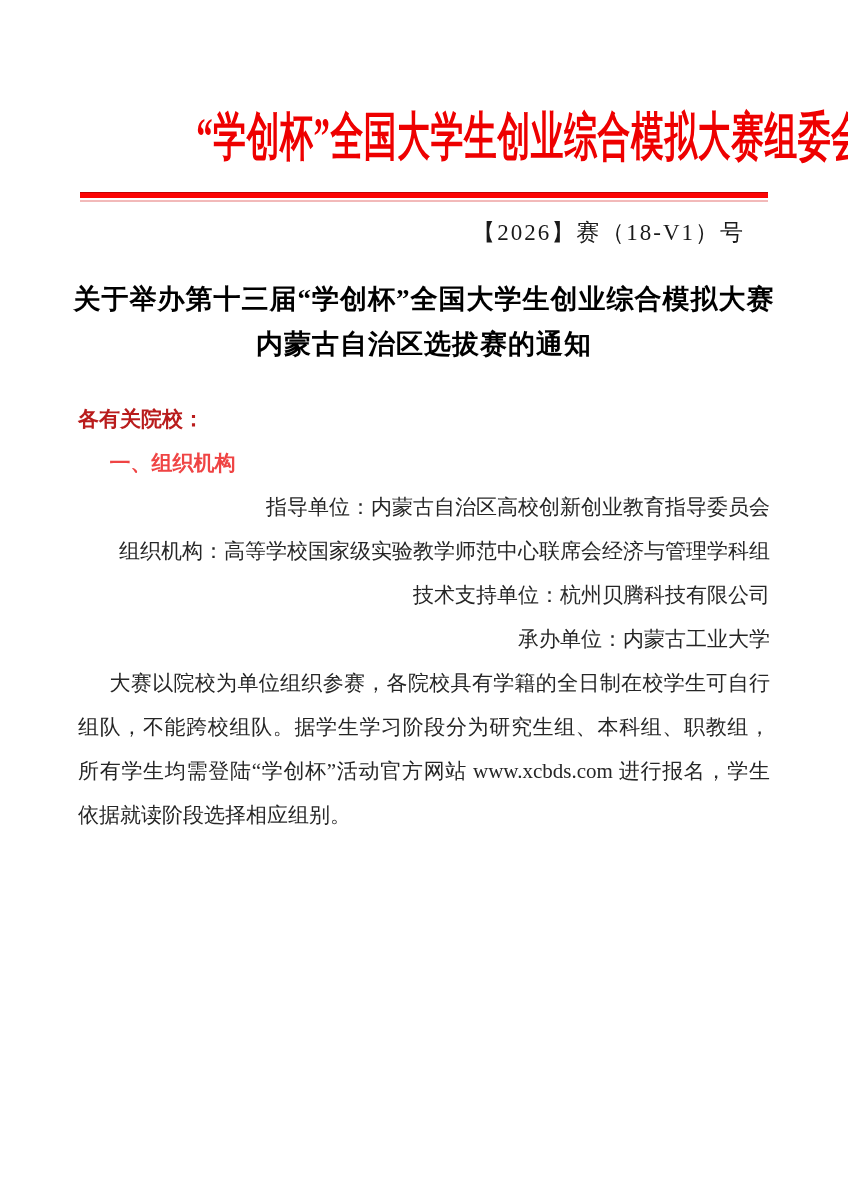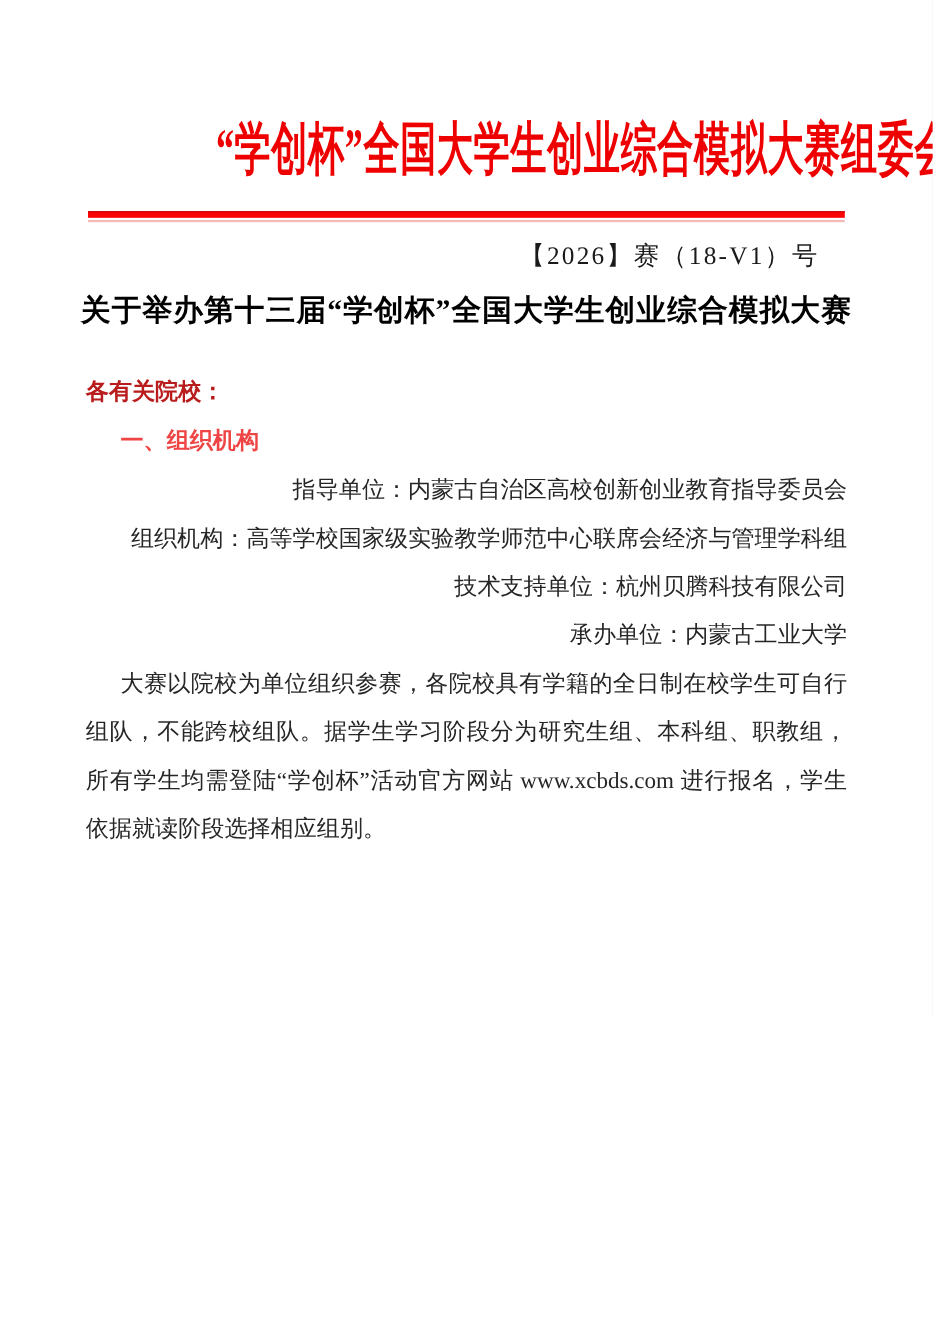--- a/index.html
+++ b/index.html
@@ -53,21 +53,21 @@
     text-align: right;
     font-size: 23px;
     line-height: 30px;
     color: #1a1a1a;
     letter-spacing: 2px;
     padding-left: 32px;
   }
 
   
   .notice-title {
-    margin-top: 12px;
+    margin-top: 29px;
     text-align: center;
     font-weight: bold;
     color: #000000;
     font-size: 27px;
     line-height: 45px;
     letter-spacing: 1px;
   }
 
   
   .doc-body {
@@ -108,20 +108,21 @@
       <div class="rule-sub"></div>
     </div>
   </header>
 
   <div class="doc-number-row">
     <span>【2026】赛（18-V1）号</span>
   </div>
 
   <div class="notice-title">
     <div>关于举办第十三届“学创杯”全国大学生创业综合模拟大赛</div>
+    <div>内蒙古自治区选拔赛的通知</div>
   </div>
 
   <main class="doc-body">
 
     <p class="salutation">各有关院校：</p>
 
 
     <p class="section-heading">一、组织机构</p>
 
     <p class="org-item">指导单位：内蒙古自治区高校创新创业教育指导委员会</p>

